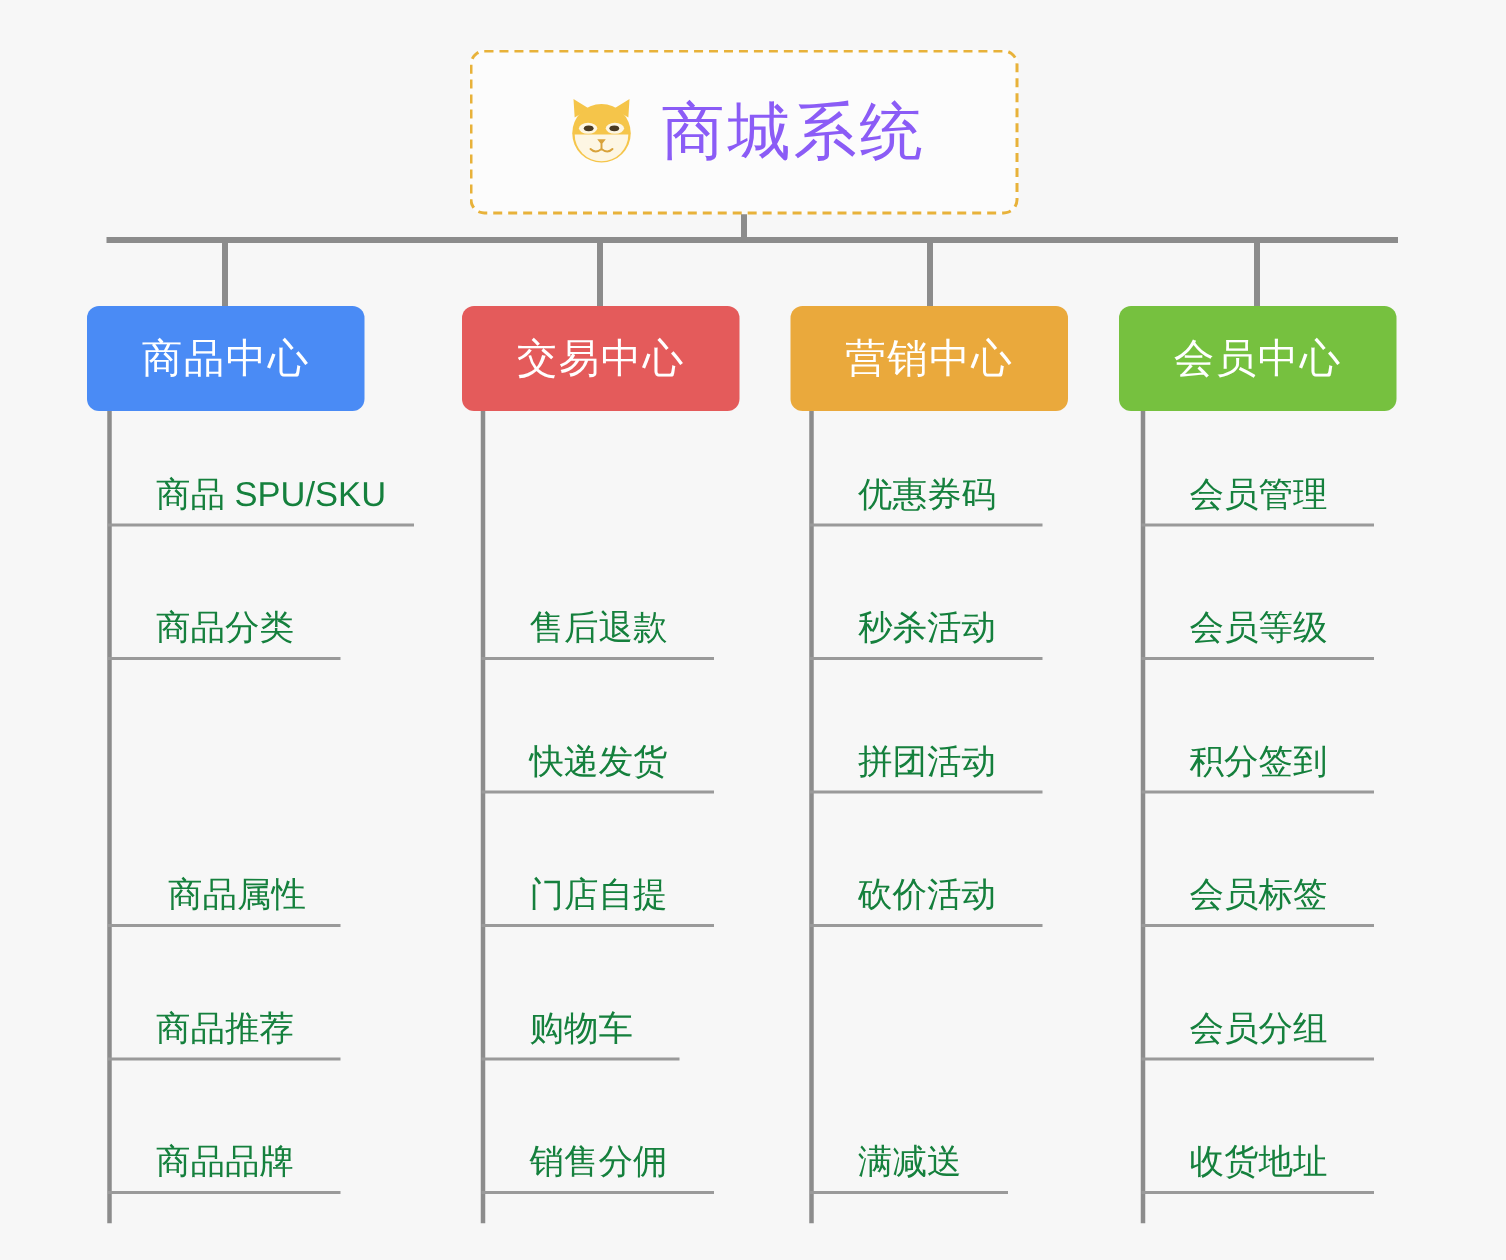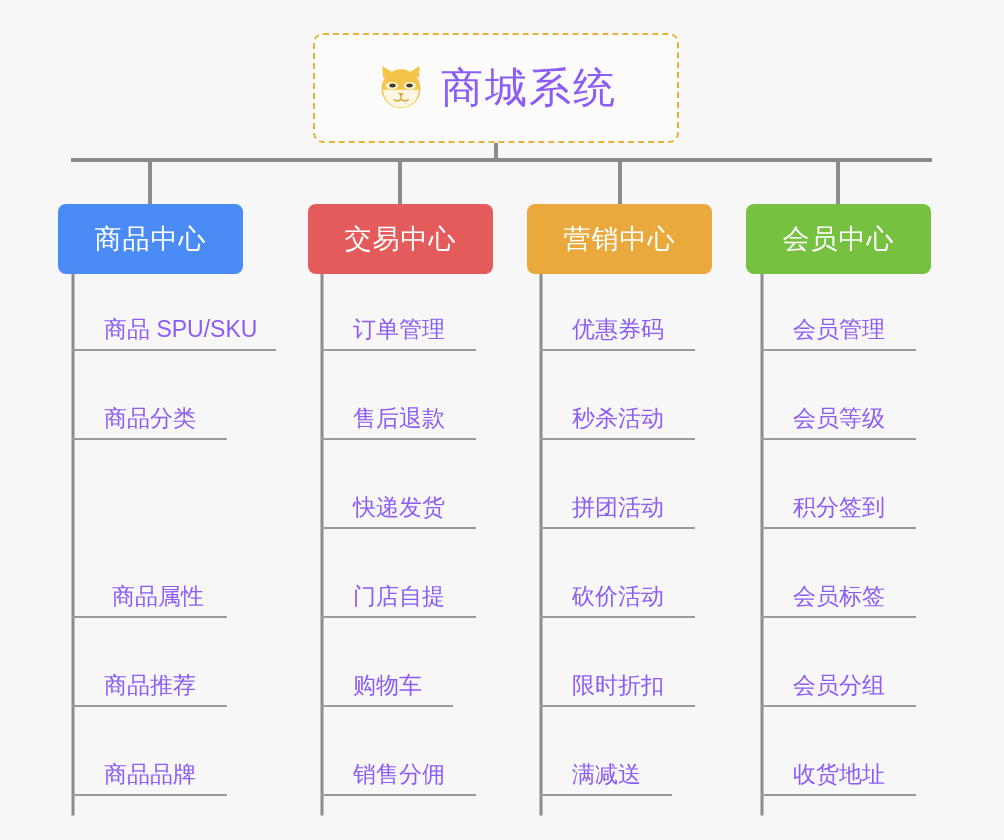--- a/index.html
+++ b/index.html
@@ -75,21 +75,21 @@
 
   
   .leaf {
     position: absolute;
     height: 42px;
     display: flex;
     align-items: flex-end;
     padding-left: 32px;
     padding-bottom: 4px;
     border-bottom: 2px solid #9a9a9a;
-    color: #8b5cf6;
+    color: #15803d;
     font-size: 23px;
     white-space: nowrap;
   }
 </style>
 </head>
 <body style="background: rgb(247, 247, 247);">
 
 <div id="canvas">
 
   <svg id="connectors" viewBox="0 0 1004 840" xmlns="http://www.w3.org/2000/svg">
@@ -148,32 +148,30 @@
   <div class="cat-header" style="left: 746px; top: 204px; width: 185px; background: rgb(118, 193, 63);">
     <span>会员中心</span>
   </div>
 
   <div class="leaf" style="left:72px; top:309px; width:204px;">商品 SPU/SKU</div>
   <div class="leaf" style="left:72px; top:398px; width:155px;">商品分类</div>
   <div class="leaf" style="left:72px; top:576px; width:155px;padding-left:40px;">商品属性</div>
   <div class="leaf" style="left:72px; top:665px; width:155px;">商品推荐</div>
   <div class="leaf" style="left:72px; top:754px; width:155px;">商品品牌</div>
 
-  <div class="leaf" style="left:321px; top:309px; width:155px;">订单管理</div>
   <div class="leaf" style="left:321px; top:398px; width:155px;">售后退款</div>
   <div class="leaf" style="left:321px; top:487px; width:155px;">快递发货</div>
   <div class="leaf" style="left:321px; top:576px; width:155px;">门店自提</div>
   <div class="leaf" style="left:321px; top:665px; width:132px;">购物车</div>
   <div class="leaf" style="left:321px; top:754px; width:155px;">销售分佣</div>
 
   <div class="leaf" style="left:540px; top:309px; width:155px;">优惠券码</div>
   <div class="leaf" style="left:540px; top:398px; width:155px;">秒杀活动</div>
   <div class="leaf" style="left:540px; top:487px; width:155px;">拼团活动</div>
   <div class="leaf" style="left:540px; top:576px; width:155px;text-align:right;">砍价活动</div>
-  <div class="leaf" style="left:540px; top:665px; width:155px;">限时折扣</div>
   <div class="leaf" style="left:540px; top:754px; width:132px;">满减送</div>
 
   <div class="leaf" style="left:761px; top:309px; width:155px;">会员管理</div>
   <div class="leaf" style="left:761px; top:398px; width:155px;">会员等级</div>
   <div class="leaf" style="left:761px; top:487px; width:155px;">积分签到</div>
   <div class="leaf" style="left:761px; top:576px; width:155px;">会员标签</div>
   <div class="leaf" style="left:761px; top:665px; width:155px;">会员分组</div>
   <div class="leaf" style="left:761px; top:754px; width:155px;">收货地址</div>
 
 </div>

